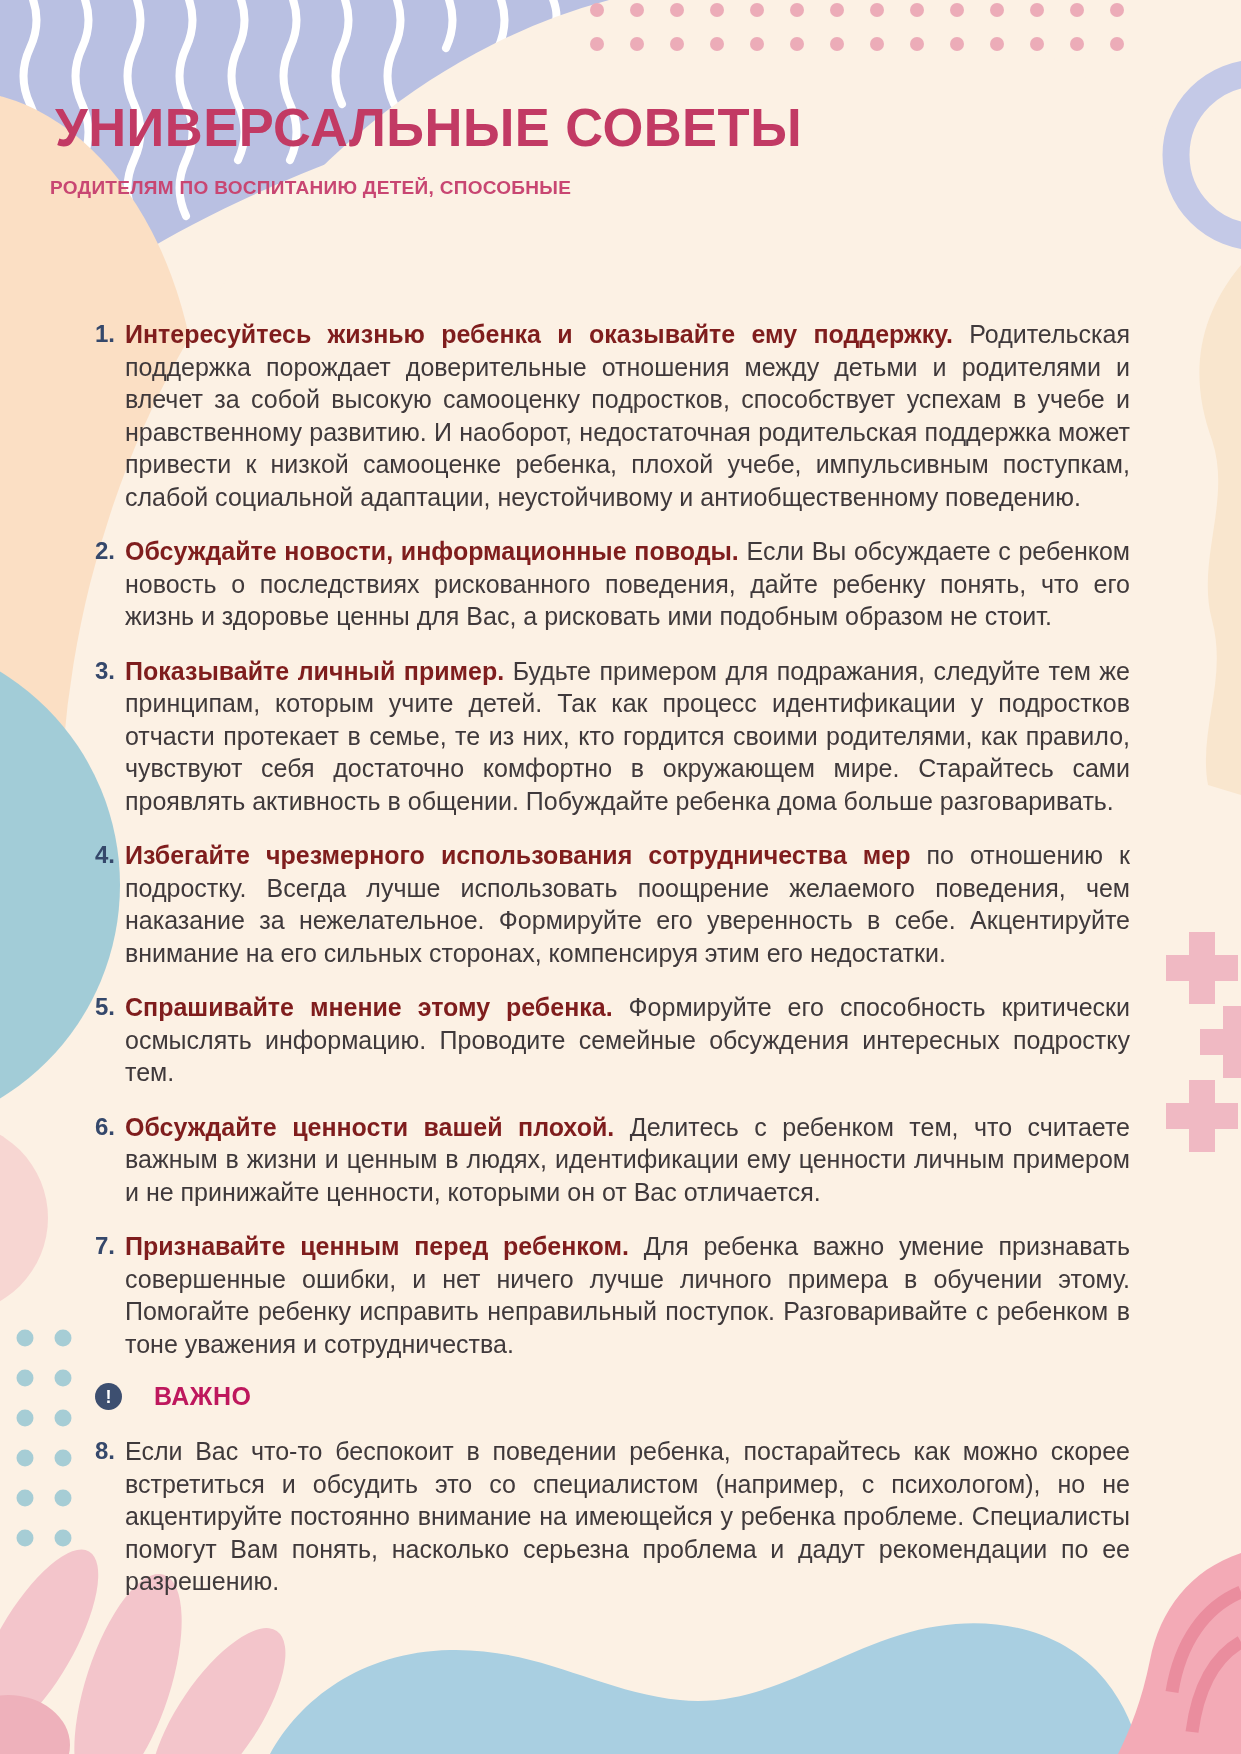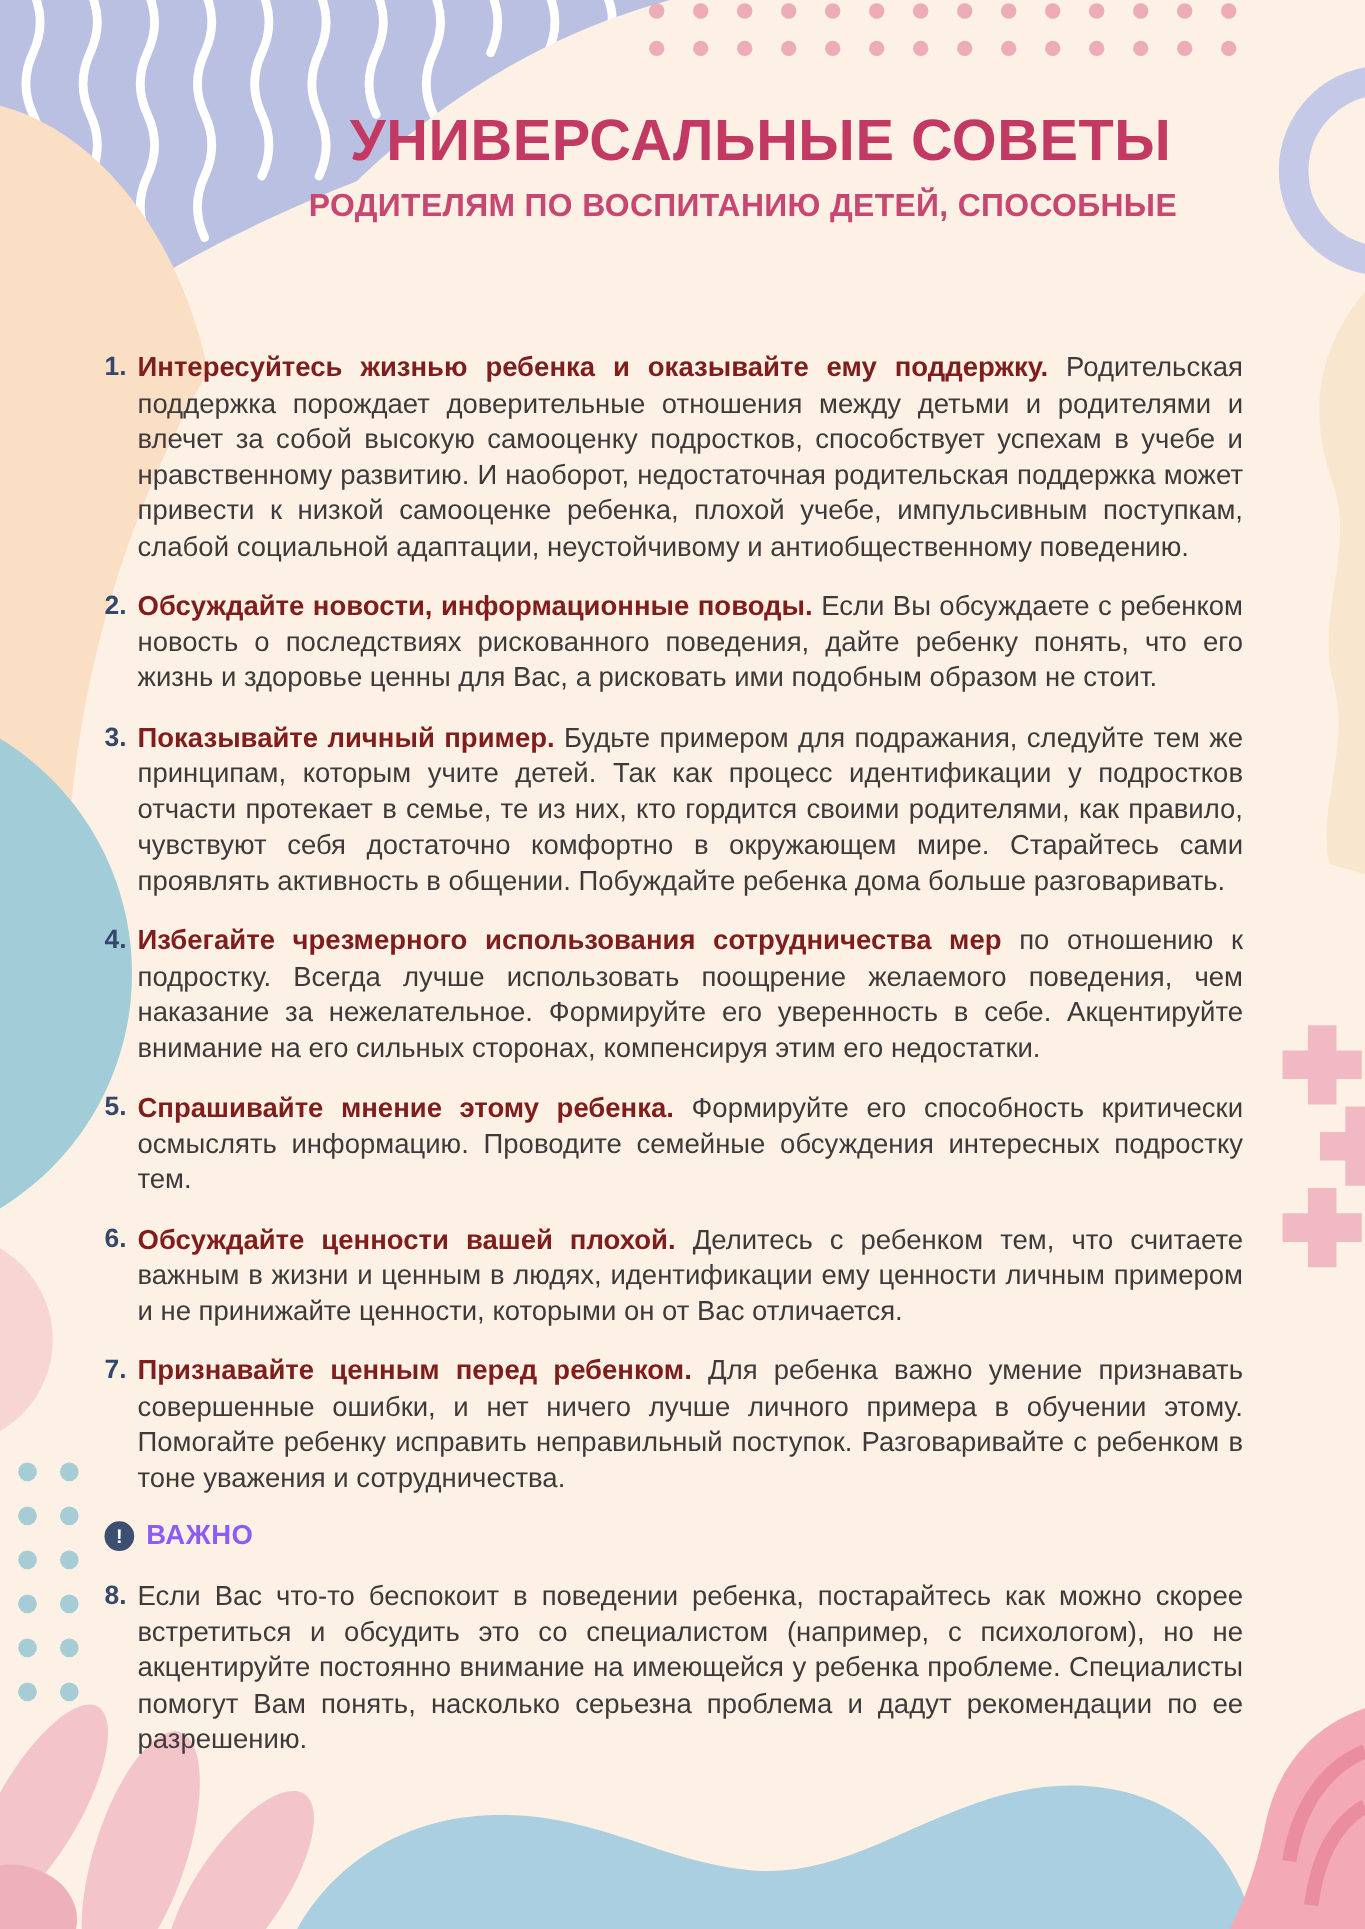--- a/index.html
+++ b/index.html
@@ -8,31 +8,31 @@
     width:1241px;height:1754px;
     background:#fcf1e4;
     overflow:hidden;
     font-family:"Liberation Sans", sans-serif;
   }
   .bg-svg{position:absolute;left:0;top:0;z-index:0;}
   .content-layer{position:absolute;left:0;top:0;width:100%;height:100%;z-index:1;}
 
   .heading{
     position:absolute;left:50px;top:98px;width:1020px;
-    text-align:right;
+    text-align:left;
   }
   .heading h1{
     margin:0;
     font-size:53px;line-height:60px;font-weight:bold;
     color:#c23a64;letter-spacing:0.5px;
     transform:scaleX(.99);transform-origin:center;
   }
   .heading .subtitle{
     margin:6px 0 0 0;
-    font-size:29px;line-height:47px;font-weight:bold;
+    font-size:19px;line-height:47px;font-weight:bold;
     color:#c84672;letter-spacing:0.3px;
   }
 
   .tips{
     position:absolute;left:95px;top:318px;width:1035px;
   }
   .tip{
     display:grid;grid-template-columns:30px 1fr;
     margin:0 0 22px 0;
     font-size:25px;line-height:32.5px;
@@ -49,21 +49,21 @@
     align-items:center;
     margin:2px 0 24px 0;
   }
   .important-icon{
     width:27px;height:27px;border-radius:50%;
     background:#3d4f70;color:#ffffff;
     display:flex;align-items:center;justify-content:center;
     font-weight:bold;font-size:18px;line-height:1;
   }
   .important-label{
-    font-weight:bold;font-size:25px;color:#8b5cf6;letter-spacing:0.5px;
+    font-weight:bold;font-size:25px;color:#be185d;letter-spacing:0.5px;margin-left:21px;
   }
 </style>
 </head>
 <body>
 
 <div class="page">
 
   <svg class="bg-svg" width="1241" height="1754" viewBox="0 0 1241 1754">
 
     <g>

